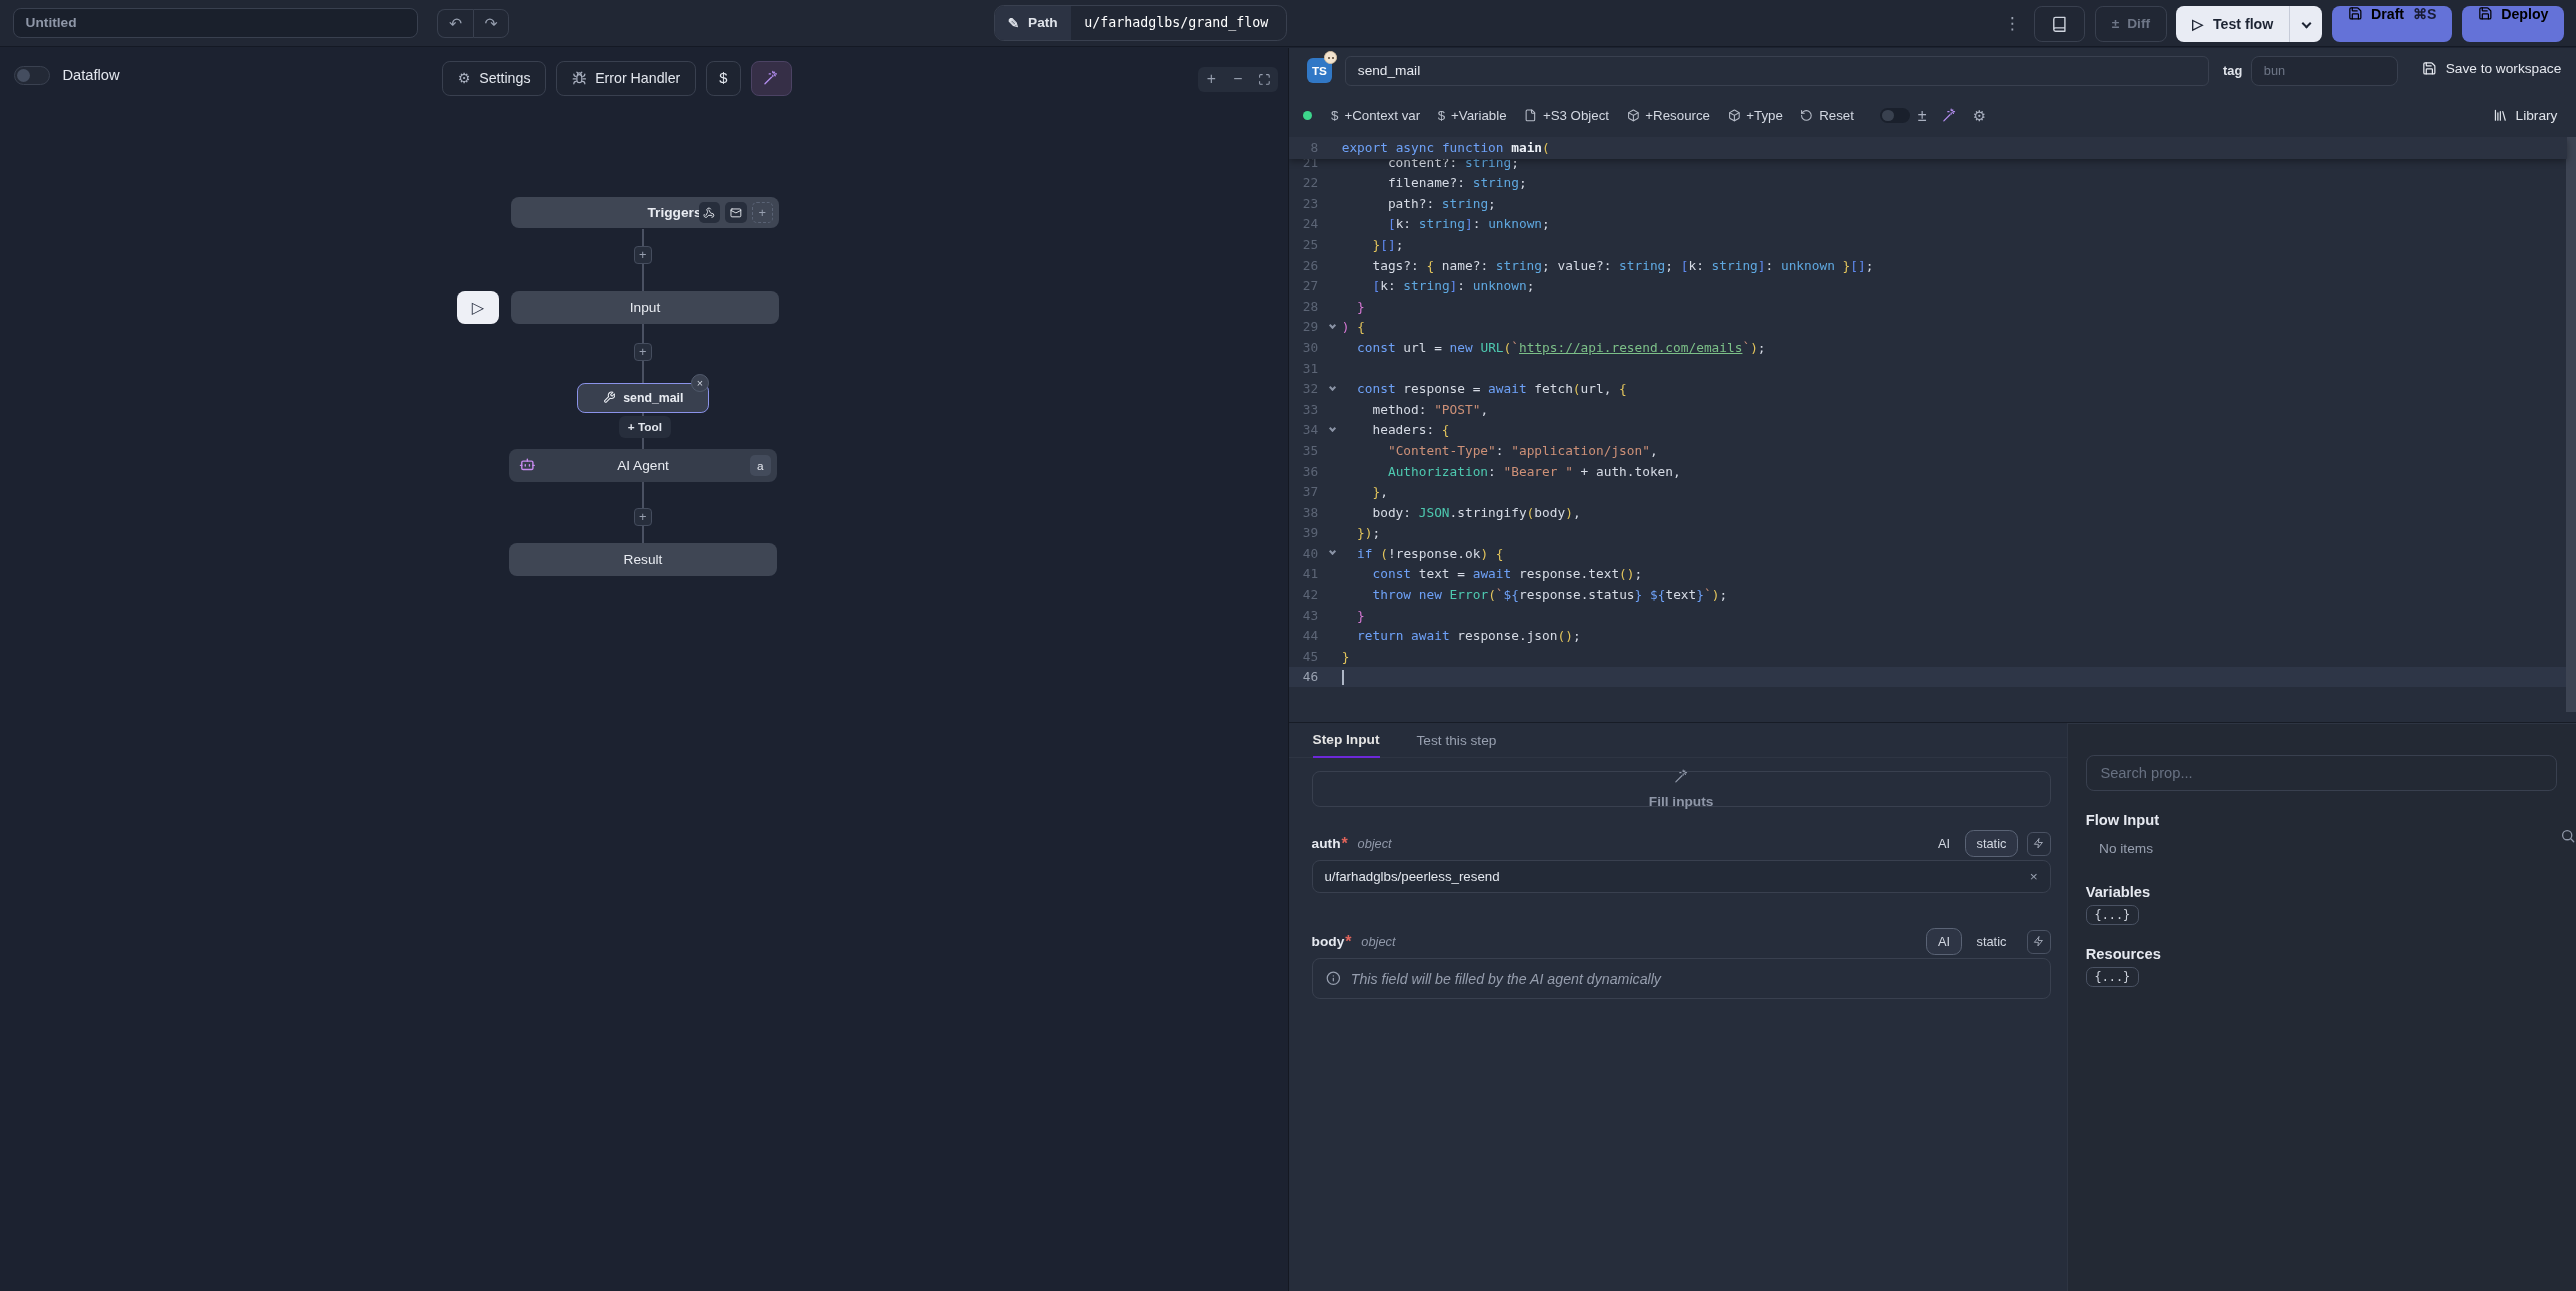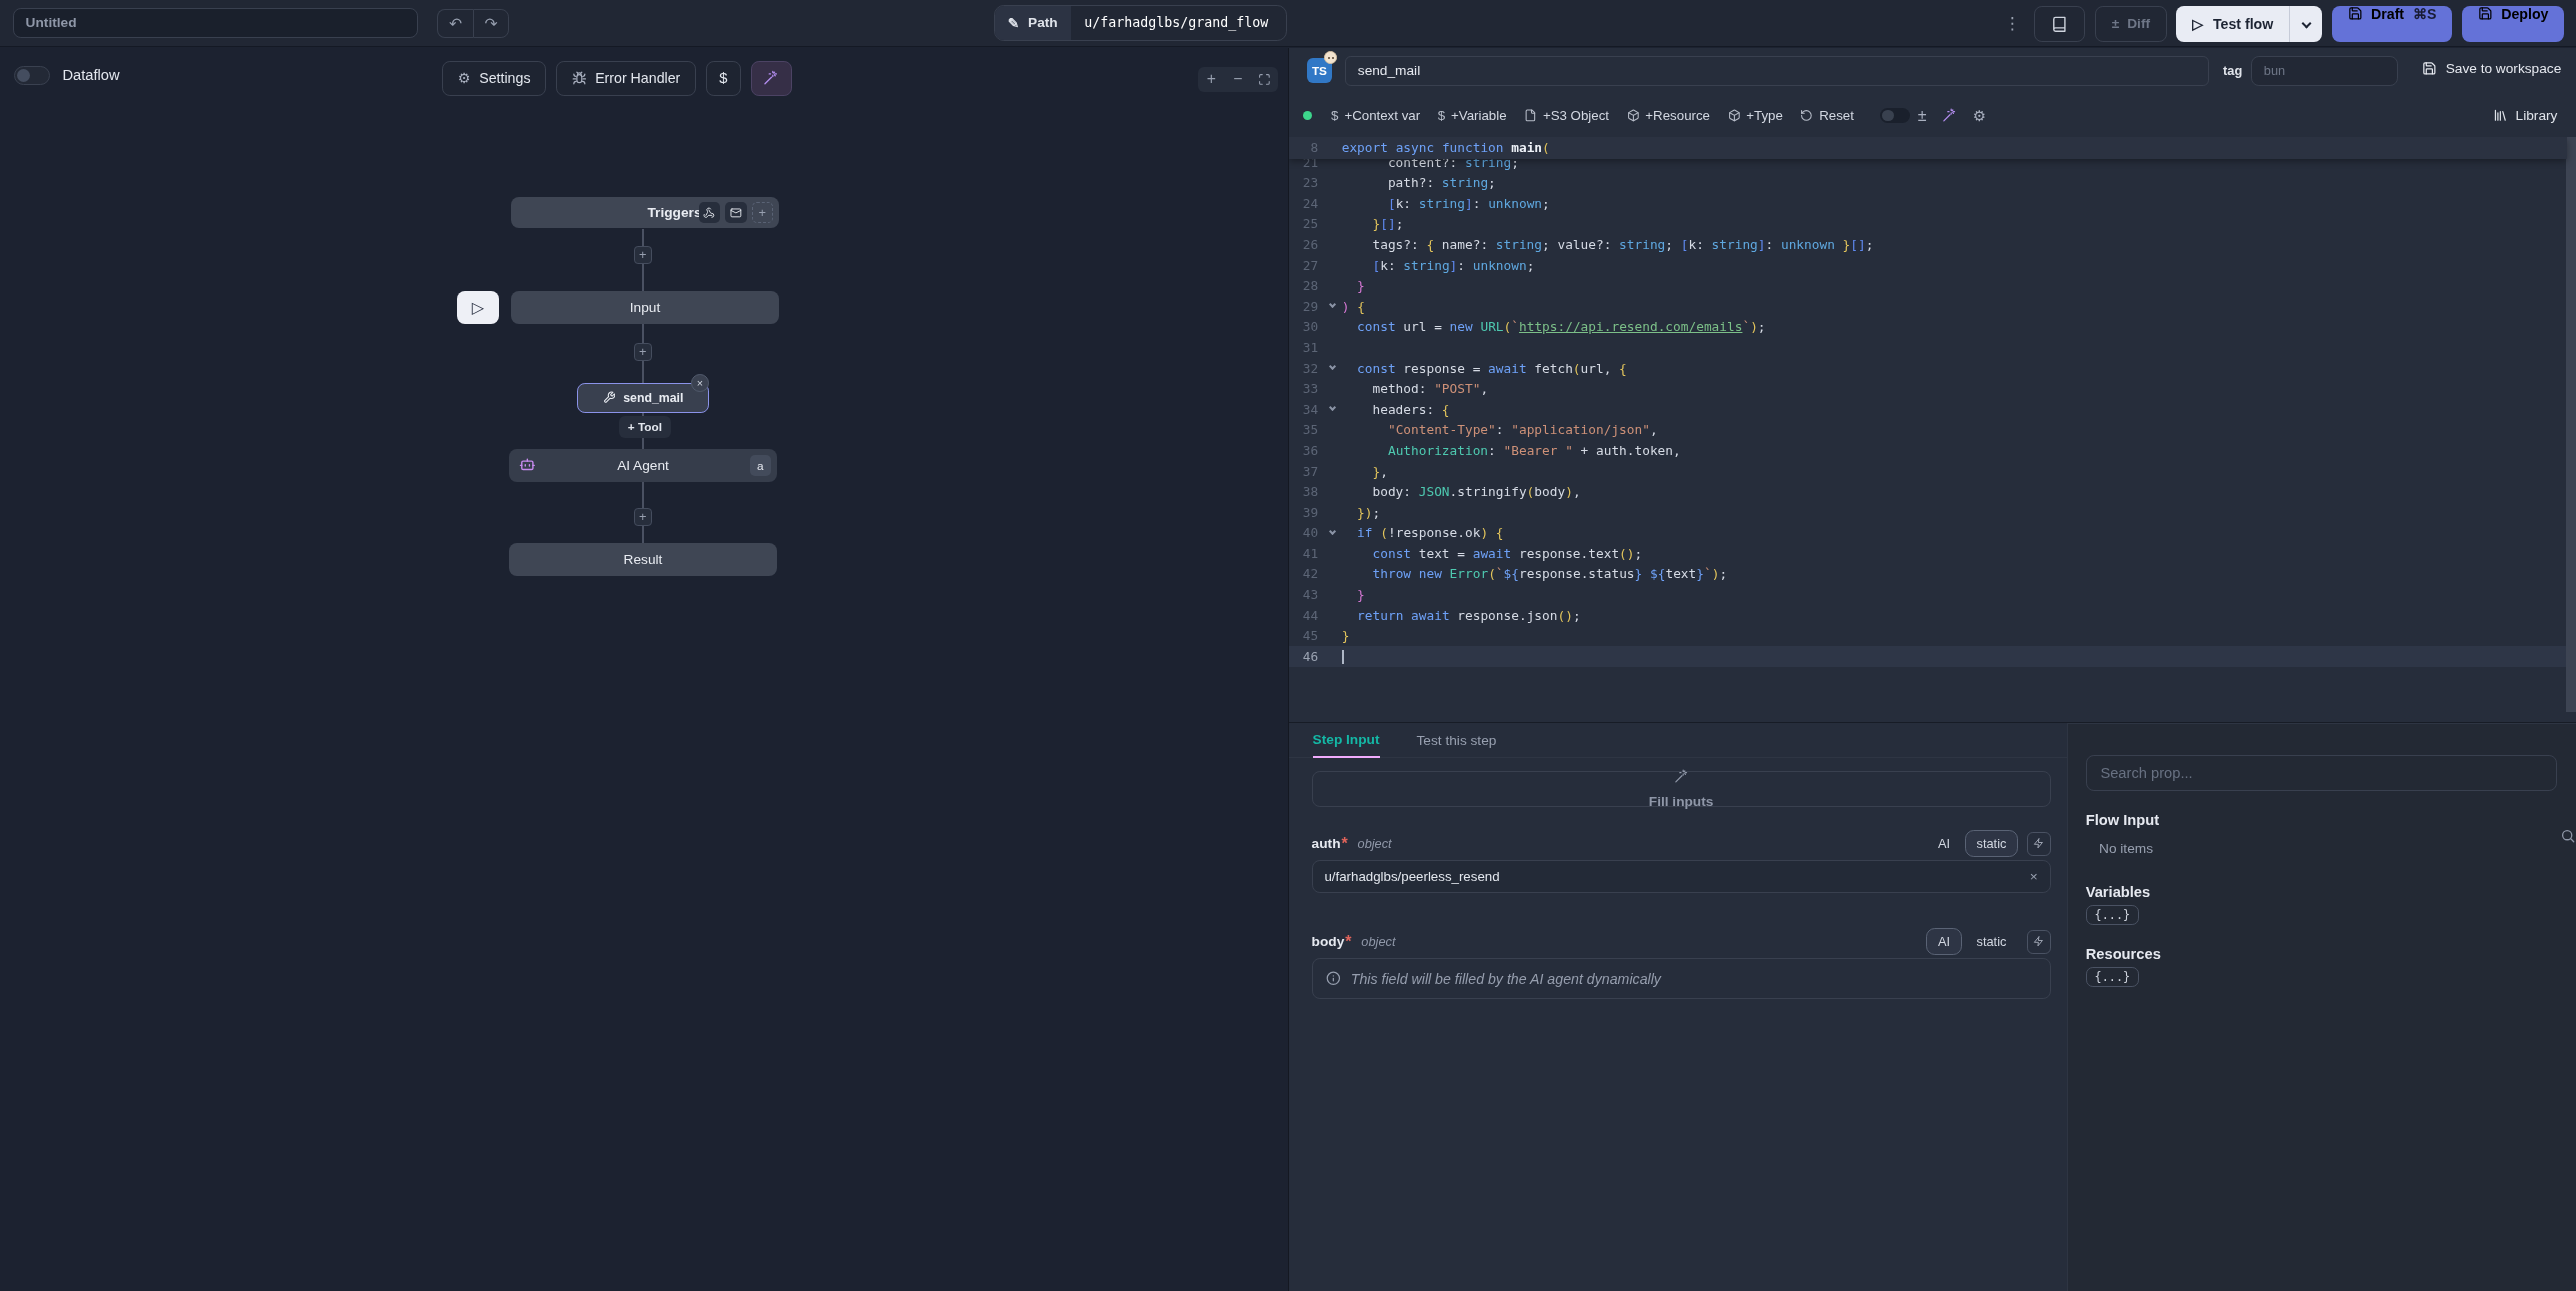--- a/index.html
+++ b/index.html
@@ -102,21 +102,21 @@
   #sticky { position:absolute; left:0; top:0; width:1278px; height:21.6px; background:#2b3241; box-shadow:0 2.9px 6.9px rgba(0,0,0,.35); display:flex; align-items:center; z-index:4; white-space:pre; }
   #vscroll { position:absolute; right:0; top:0; width:10.8px; height:575px; background:#3d4453; }
   .tk-w{color:#d6dbe5}.tk-k{color:#6ea1f7}.tk-b{color:#5fa8e0}.tk-t{color:#4ec9b0}
   .tk-s{color:#ce9178}.tk-lnk{color:#7cc088;text-decoration:underline}
   .tk-y{color:#e3c55c}.tk-m{color:#d678d4}.tk-blu{color:#5f8af0}.tk-fn{color:#eef2f8;font-weight:600}
 
   
   #bottom-sep { position:absolute; left:0; top:674px; width:1288px; height:1px; background:#171c26; }
   #tabsbar { position:absolute; left:0; top:675px; width:778px; height:35px; border-bottom:1px solid #2e3543; display:flex; align-items:center; padding-left:23.6px; gap:37px; }
   .tab { height:35px; display:flex; align-items:center; font-size:13.7px; color:#98a0b0; cursor:pointer; }
-  .tab.active { color:#14b8a6; font-weight:700; border-bottom:2px solid #f0abfc; }
+  .tab.active { color:#e5e5e5; font-weight:700; border-bottom:2px solid #6d28d9; }
   #fill-btn { position:absolute; left:22.6px; top:723px; width:739px; height:36px; border:1px solid #39404f; border-radius:7.9px; background:transparent; color:#8f97a8; font-size:13.7px; font-weight:600; display:flex; align-items:center; justify-content:center; gap:9.8px; cursor:pointer;flex-direction:column; }
   .fieldhdr { position:absolute; left:22.6px; width:739px; height:29.5px; display:flex; align-items:center; }
   .fname { font-size:13.7px; font-weight:700; color:#e6e9f0; }
   .freq { color:#e0635a; font-weight:700; margin-left:1px; }
   .ftype { font-style:italic; font-size:12.8px; color:#8f97a8; margin-left:9.8px; }
   .modes { margin-left:auto; display:flex; align-items:center; gap:2.9px; }
   .mode { padding:4.9px 10.8px; font-size:12.8px; color:#d3d8e2; border-radius:8.8px; border:1px solid transparent; cursor:pointer; }
   .mode.sel { border-color:#5a6375; background:#2e3545; }
   .plugbtn { width:23.6px; height:23.6px; border:1px solid #4a5263; border-radius:5.9px; margin-left:5.9px; display:flex; align-items:center; justify-content:center; color:#aab1c0; cursor:pointer; }
   #auth-hdr { top:781px; } #body-hdr { top:879px; }
@@ -403,20 +403,21 @@
           </svg>
         </span>
       <span>Library</span>
     </div>
   </div>
 
   <div id="codearea">
     <div id="codelines">
         <div class="crow clip"><span class="ln">20</span><span class="foldc"><span class="chev"></span></span><span class="ctext"><span class="tk-w">    attachments?: {</span></span></div>
         <div class="crow"><span class="ln">21</span><span class="foldc"></span><span class="ctext"><span class="tk-w">      content?: </span><span class="tk-b">string</span><span class="tk-w">;</span></span></div>
+        <div class="crow"><span class="ln">22</span><span class="foldc"></span><span class="ctext"><span class="tk-w">      filename?: </span><span class="tk-b">string</span><span class="tk-w">;</span></span></div>
         <div class="crow"><span class="ln">23</span><span class="foldc"></span><span class="ctext"><span class="tk-w">      path?: </span><span class="tk-b">string</span><span class="tk-w">;</span></span></div>
         <div class="crow"><span class="ln">24</span><span class="foldc"></span><span class="ctext"><span class="tk-w">      </span><span class="tk-blu">[</span><span class="tk-w">k: </span><span class="tk-b">string</span><span class="tk-blu">]</span><span class="tk-w">: </span><span class="tk-b">unknown</span><span class="tk-w">;</span></span></div>
         <div class="crow"><span class="ln">25</span><span class="foldc"></span><span class="ctext"><span class="tk-w">    </span><span class="tk-y">}</span><span class="tk-blu">[]</span><span class="tk-w">;</span></span></div>
         <div class="crow"><span class="ln">26</span><span class="foldc"></span><span class="ctext"><span class="tk-w">    tags?: </span><span class="tk-y">{</span><span class="tk-w"> name?: </span><span class="tk-b">string</span><span class="tk-w">; value?: </span><span class="tk-b">string</span><span class="tk-w">; </span><span class="tk-blu">[</span><span class="tk-w">k: </span><span class="tk-b">string</span><span class="tk-blu">]</span><span class="tk-w">: </span><span class="tk-b">unknown</span><span class="tk-w"> </span><span class="tk-y">}</span><span class="tk-blu">[]</span><span class="tk-w">;</span></span></div>
         <div class="crow"><span class="ln">27</span><span class="foldc"></span><span class="ctext"><span class="tk-w">    </span><span class="tk-blu">[</span><span class="tk-w">k: </span><span class="tk-b">string</span><span class="tk-blu">]</span><span class="tk-w">: </span><span class="tk-b">unknown</span><span class="tk-w">;</span></span></div>
         <div class="crow"><span class="ln">28</span><span class="foldc"></span><span class="ctext"><span class="tk-w">  </span><span class="tk-m">}</span></span></div>
         <div class="crow"><span class="ln">29</span><span class="foldc"><span class="chev"></span></span><span class="ctext"><span class="tk-m">)</span><span class="tk-w"> </span><span class="tk-y">{</span></span></div>
         <div class="crow"><span class="ln">30</span><span class="foldc"></span><span class="ctext"><span class="tk-w">  </span><span class="tk-k">const</span><span class="tk-w"> url = </span><span class="tk-k">new</span><span class="tk-w"> </span><span class="tk-t">URL</span><span class="tk-y">(</span><span class="tk-s">`</span><span class="tk-lnk">https://api.resend.com/emails</span><span class="tk-s">`</span><span class="tk-y">)</span><span class="tk-w">;</span></span></div>
         <div class="crow"><span class="ln">31</span><span class="foldc"></span><span class="ctext"></span></div>
         <div class="crow"><span class="ln">32</span><span class="foldc"><span class="chev"></span></span><span class="ctext"><span class="tk-w">  </span><span class="tk-k">const</span><span class="tk-w"> response = </span><span class="tk-k">await</span><span class="tk-w"> fetch</span><span class="tk-y">(</span><span class="tk-w">url, </span><span class="tk-y">{</span></span></div>

